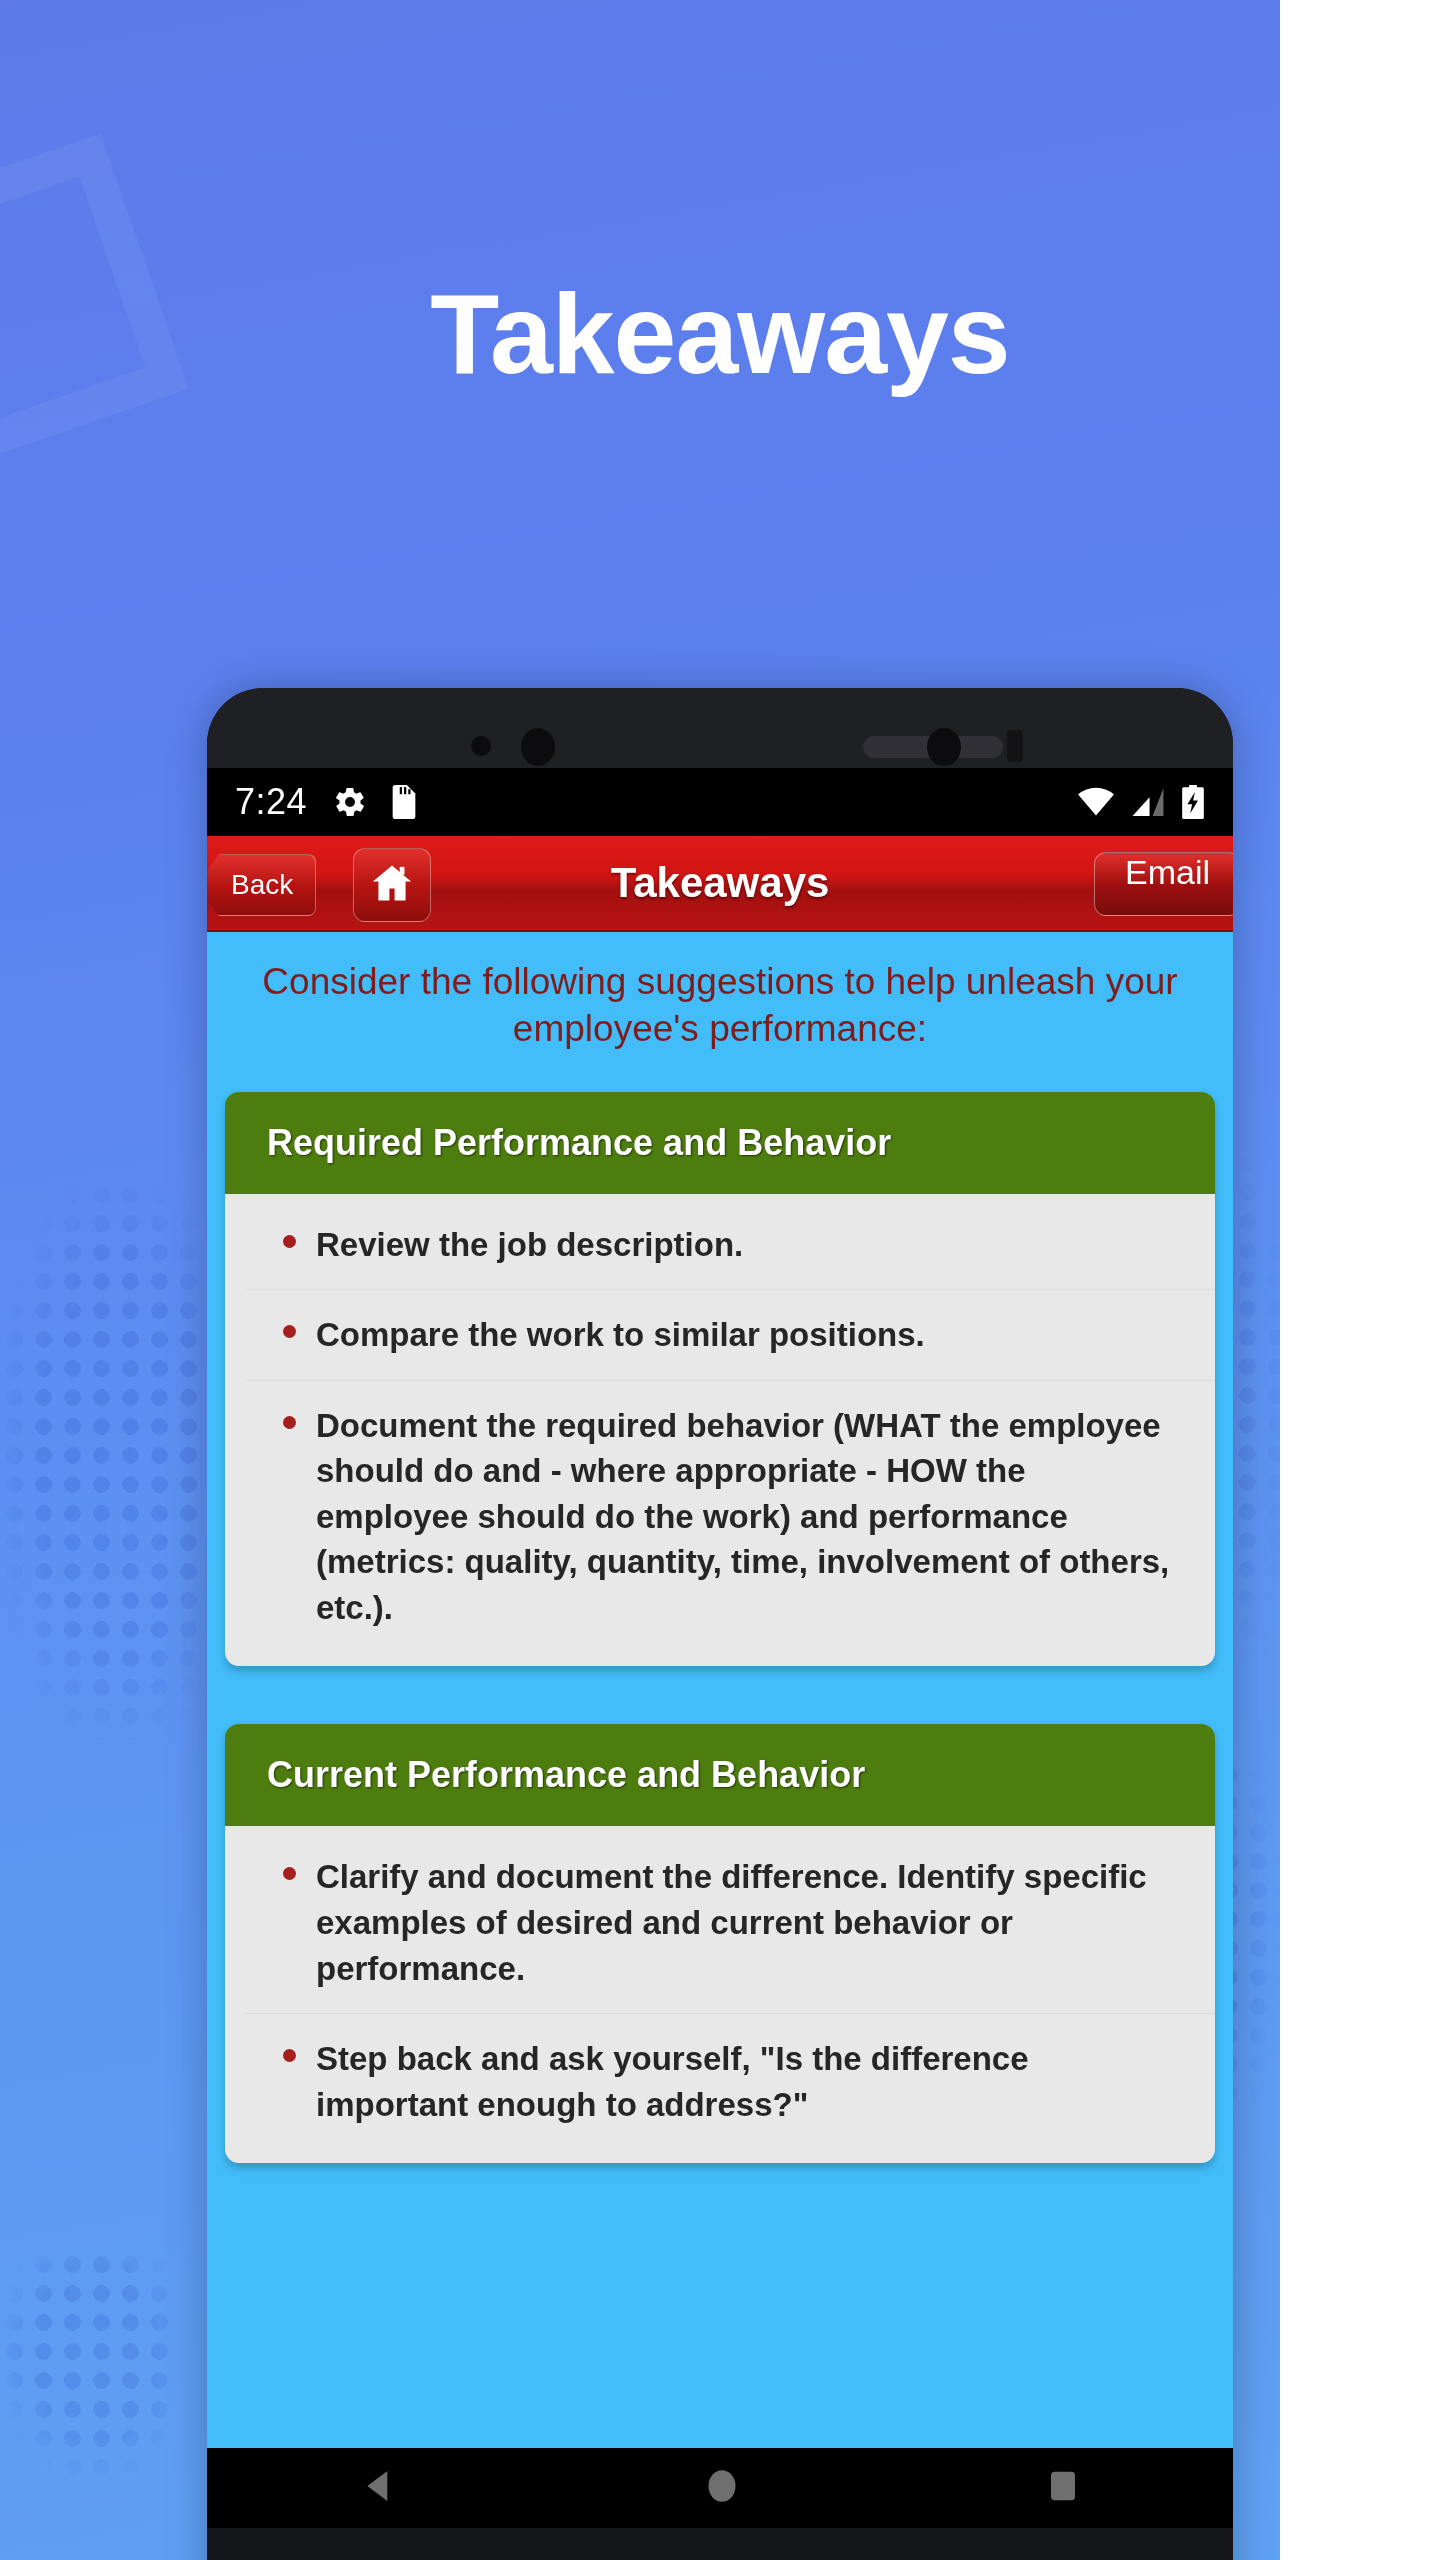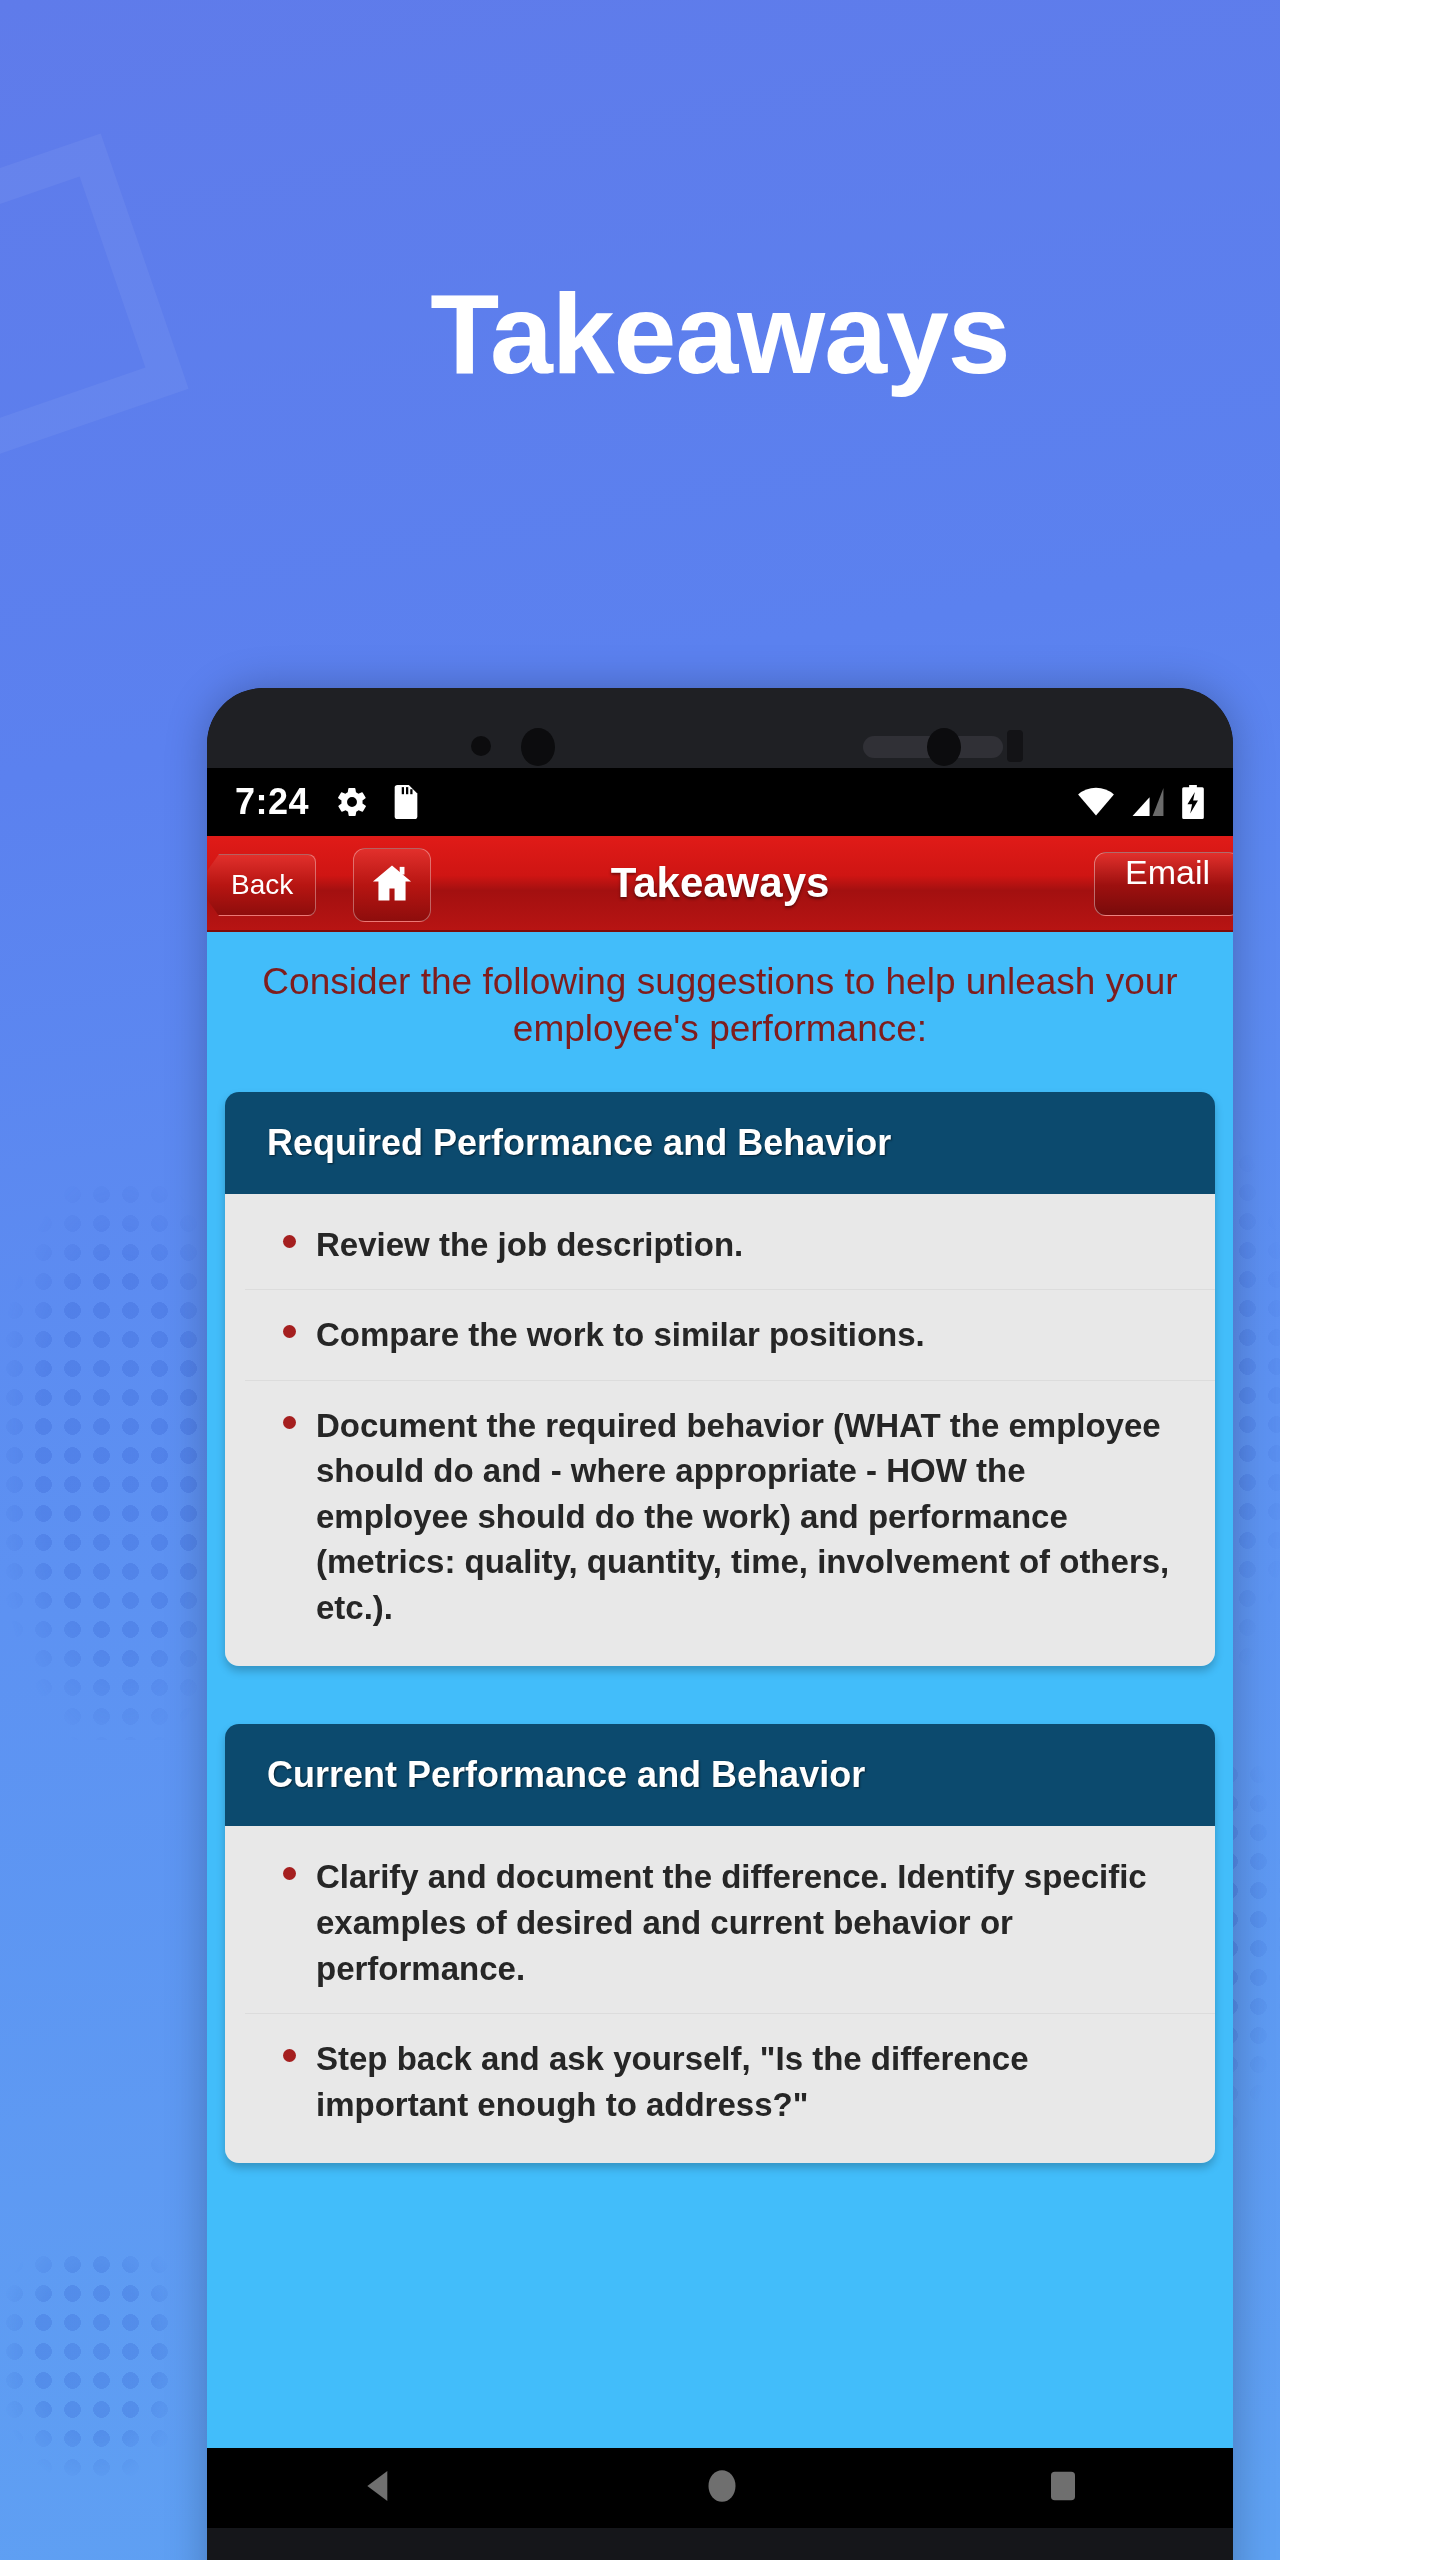--- a/index.html
+++ b/index.html
@@ -84,21 +84,21 @@
   }
 
   #status-bar{
     position:relative;
     height:68px; width:100%;
     background:#000;
     display:flex; align-items:center;
     padding:0 28px 0 28px;
   }
   #status-time{
-    color:#fff; font-size:36px; font-weight:bold; letter-spacing:0.5px;
+    color:#fff; font-size:36px; font-weight:normal; letter-spacing:0.5px;
   }
   #status-left-icons{ display:flex; align-items:center; gap:22px; margin-left:26px; }
   #status-right-icons{ margin-left:auto; display:flex; align-items:center; gap:16px; }
   .sbicon svg{ display:block; }
 
   
   #app-toolbar{
     position:relative;
     height:96px; width:100%;
     background:linear-gradient(180deg,#e01b18 0%,#cf1513 42%,#a31010 58%,#b71413 100%);
@@ -155,21 +155,21 @@
     font-size:37px;
     line-height:1.28;
   }
   .card{
     margin:0 18px 58px 18px;
     border-radius:14px;
     overflow:hidden;
     box-shadow:0 5px 9px rgba(0,0,0,0.22);
   }
   .card-header{
-    background:#0c4a6e;
+    background:#4d7c0f;
     padding:30px 42px;
     color:#ffffff;
     font-size:36px; font-weight:bold;
     text-shadow:1px 1px 2px rgba(0,0,0,0.55);
   }
   .card-body{ background:#e8e8e8; padding:6px 0 14px 0; }
   .bullet-row{
     display:flex;
     padding:22px 36px 22px 38px;
     border-bottom:1px solid #dcdcdc;

